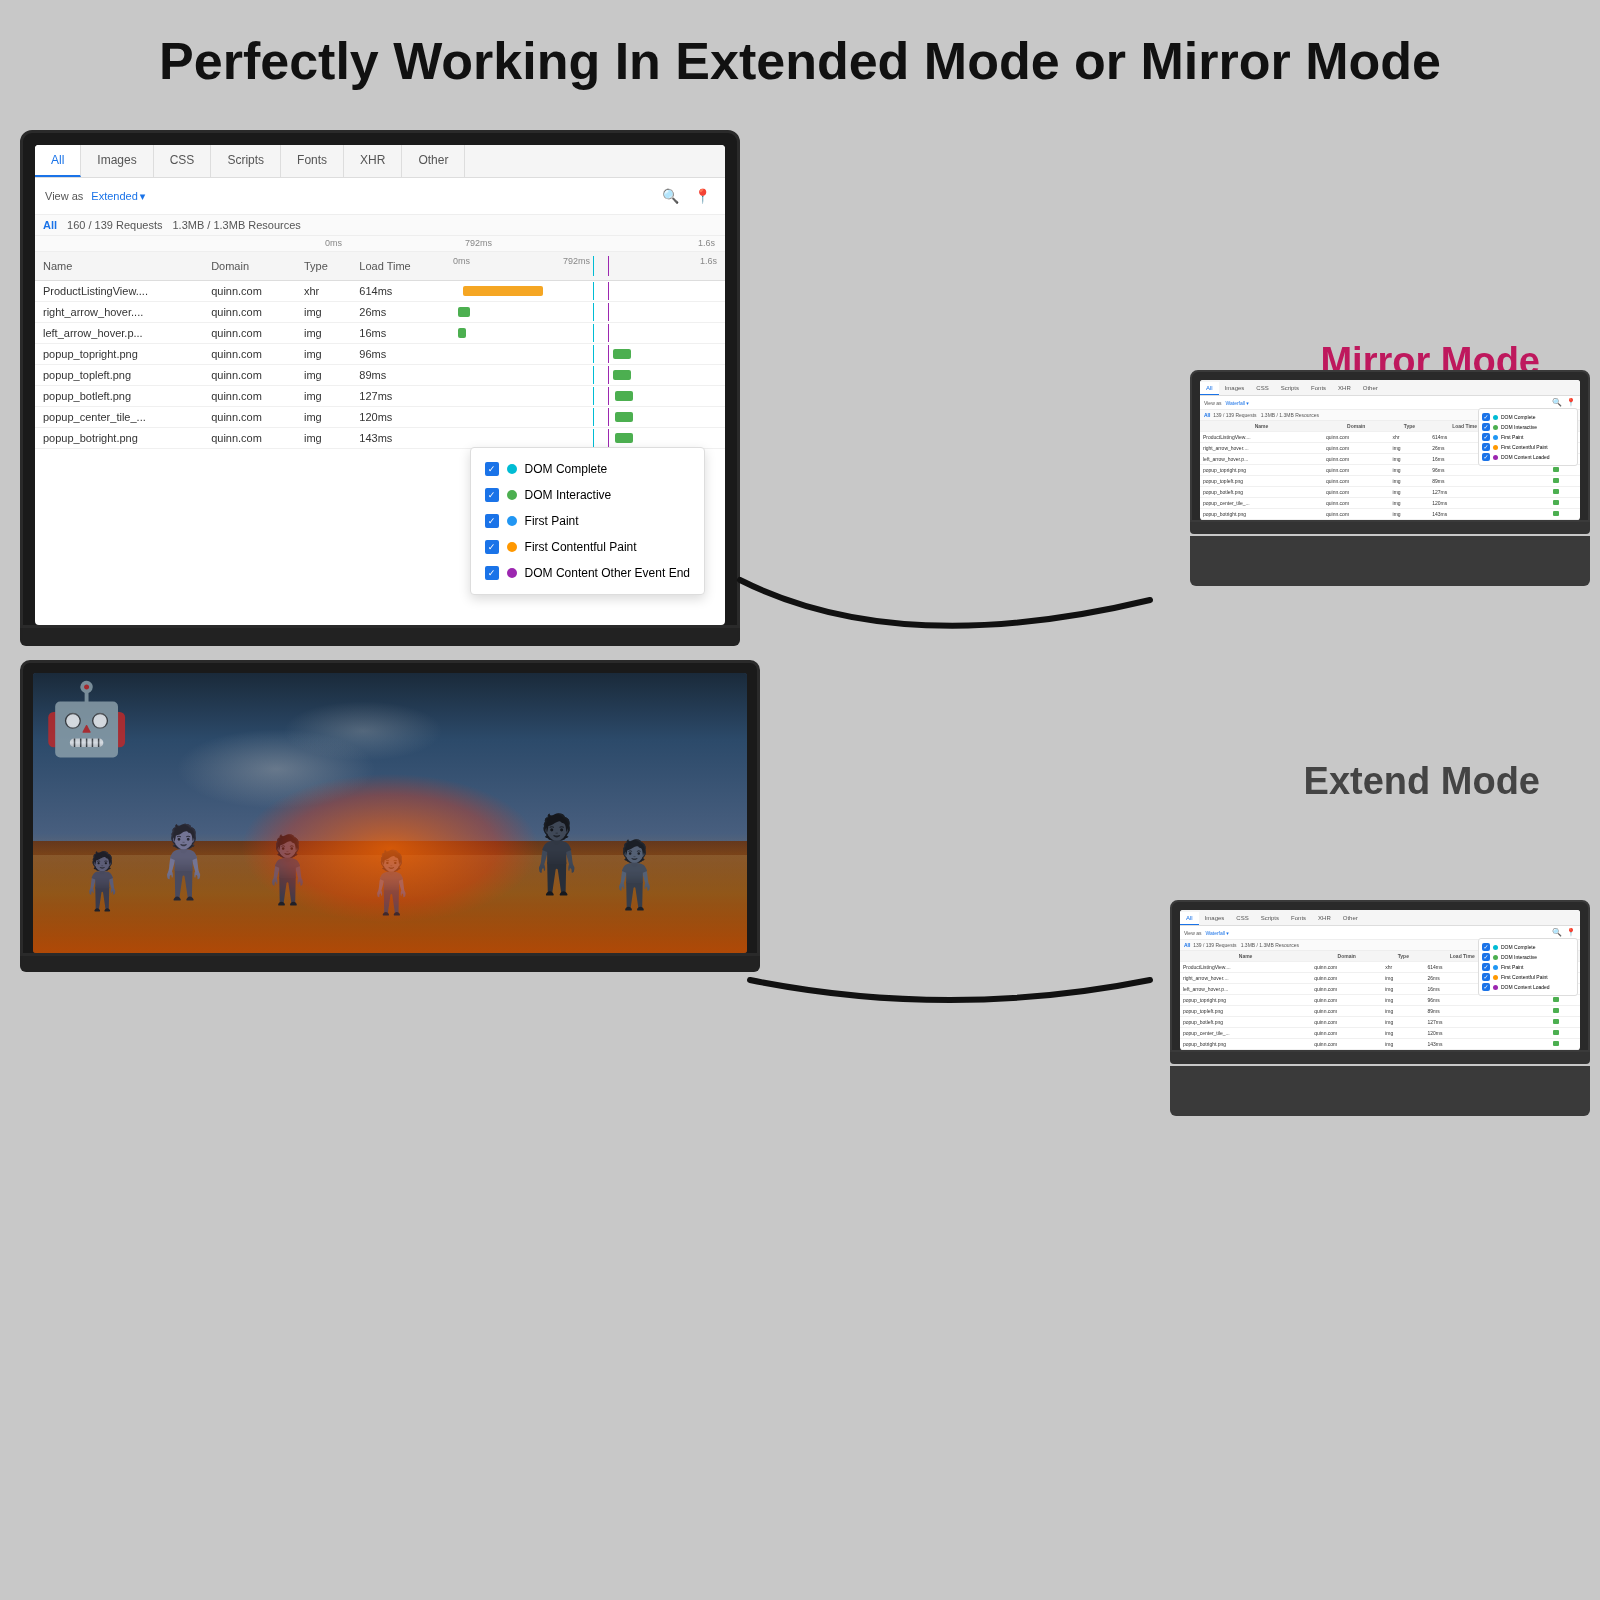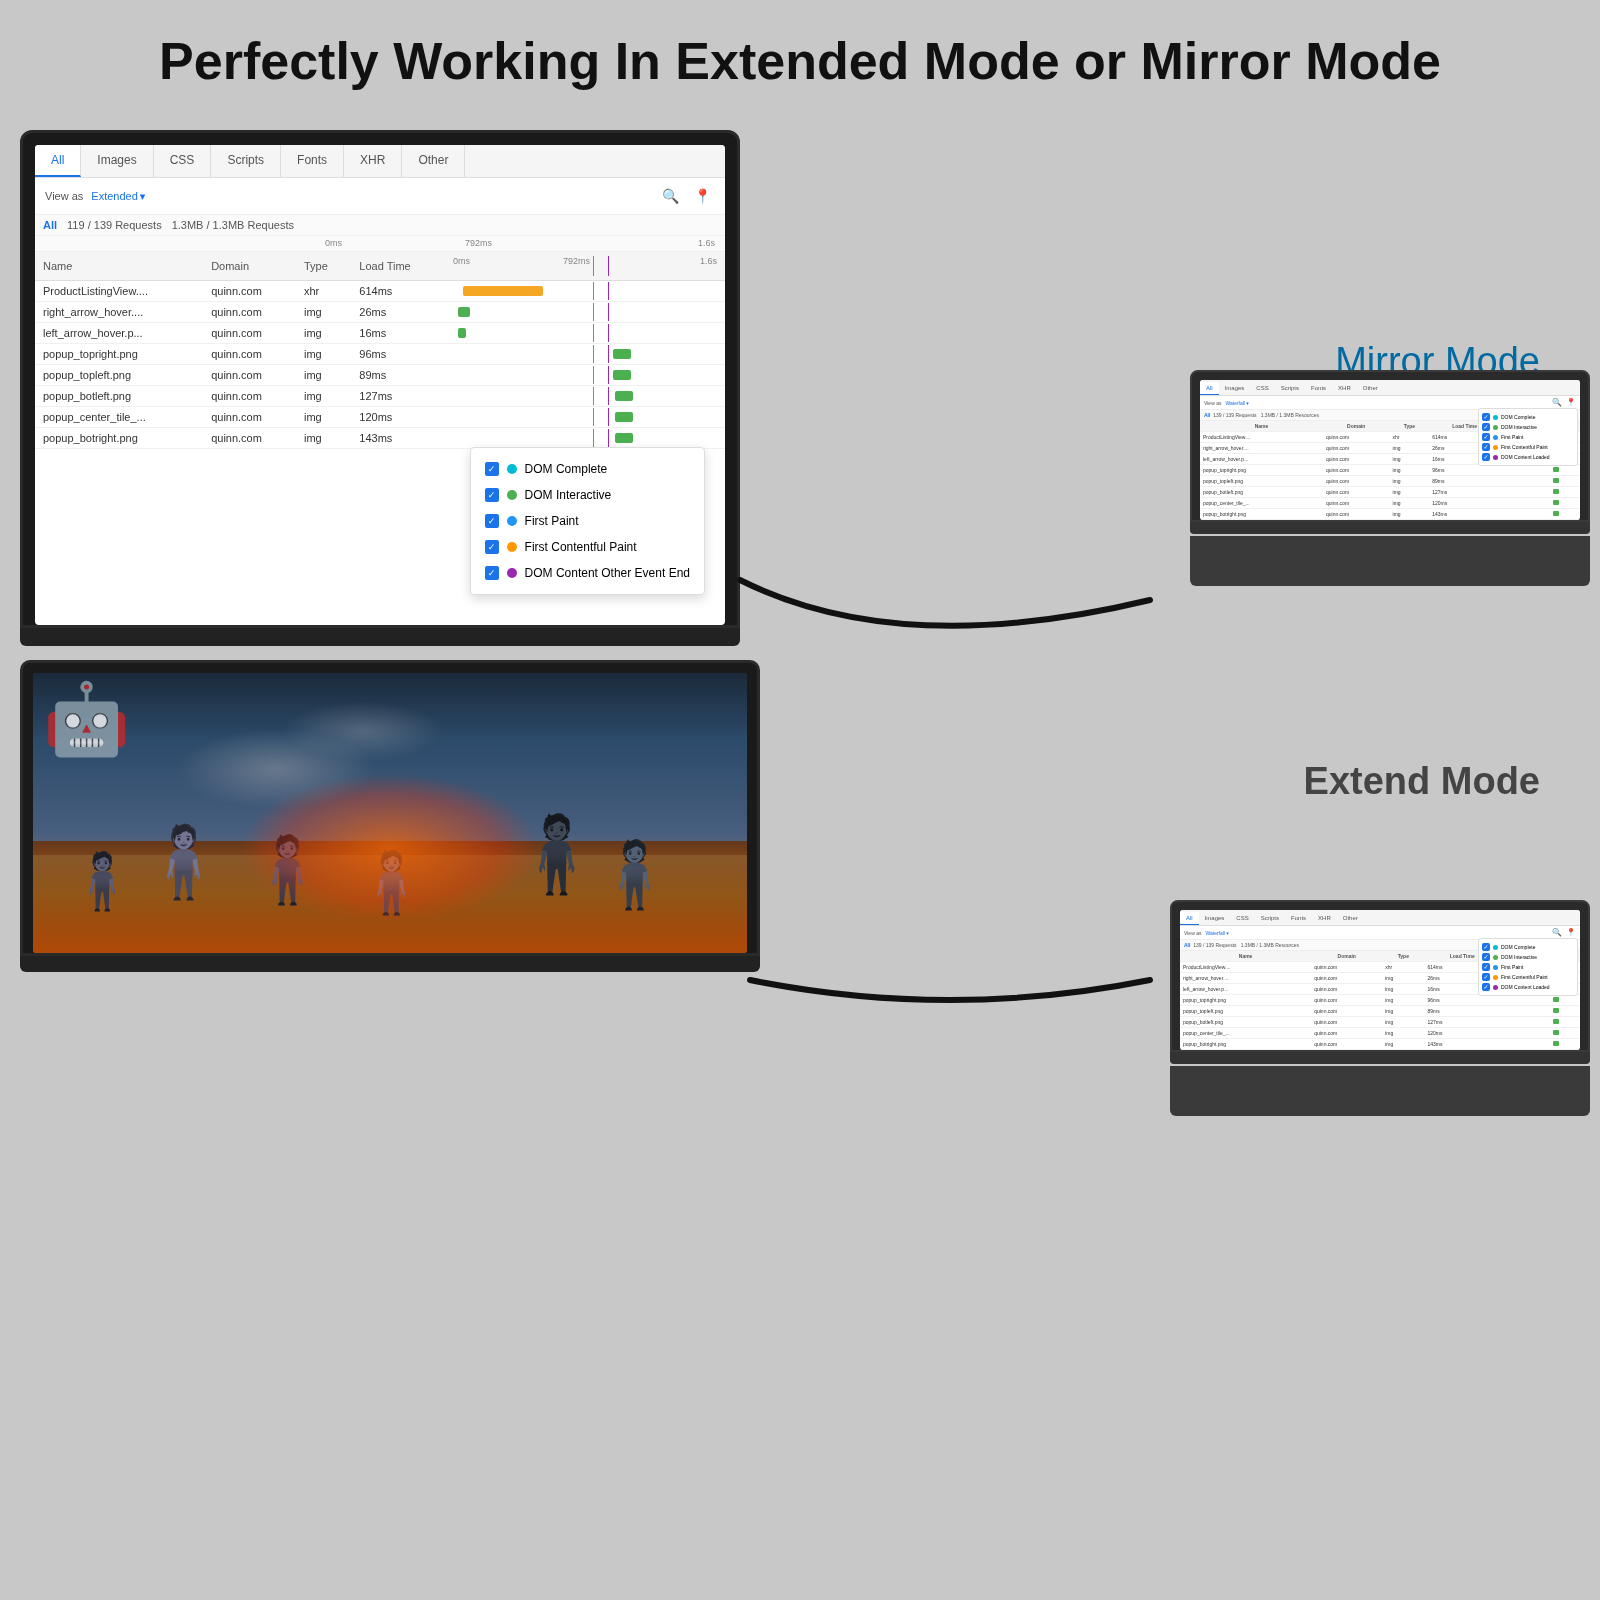--- a/index.html
+++ b/index.html
@@ -214,22 +214,22 @@
     .dot-blue { background: #2196f3; }
     .dot-orange { background: #ff9800; }
     .dot-purple { background: #9c27b0; }
 
     
     .mode-label-mirror {
       position: absolute;
       top: 340px;
       right: 60px;
       font-size: 38px;
-      font-weight: 400;
-      color: #0369a1;
+      font-weight: 700;
+      color: #be185d;
     }
 
     
     .laptop-mirror {
       position: absolute;
       top: 370px;
       right: 10px;
       width: 400px;
     }
 
@@ -471,22 +471,22 @@
           <span>▾</span>
         </button>
         <div class="toolbar-icons">
           <div class="toolbar-icon">🔍</div>
           <div class="toolbar-icon" style="color:#1a73e8;">📍</div>
         </div>
       </div>
 
       <div class="summary-bar">
         <span class="filter-all">All</span>
-        <span>119 / 139 Requests</span>
-        <span>1.3MB / 1.3MB Requests</span>
+        <span>160 / 139 Requests</span>
+        <span>1.3MB / 1.3MB Resources</span>
       </div>
 
       <div class="timeline-markers" style="position:relative;">
         <span class="marker" style="left: 290px;">0ms</span>
         <span class="marker" style="left: 430px;">792ms</span>
         <span class="marker" style="right: 10px;">1.6s</span>
       </div>
 
       <div style="position:relative;">
         <table class="network-table">

